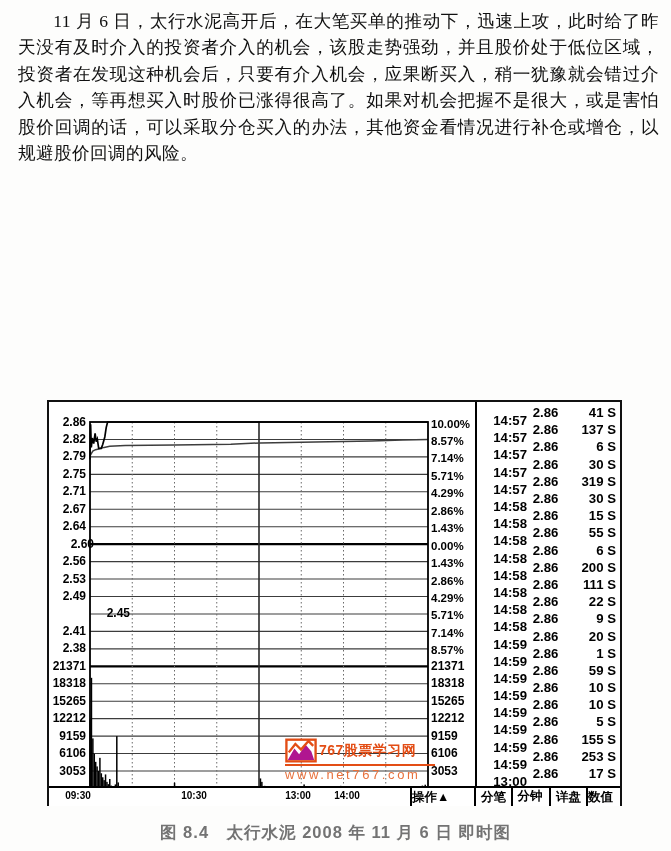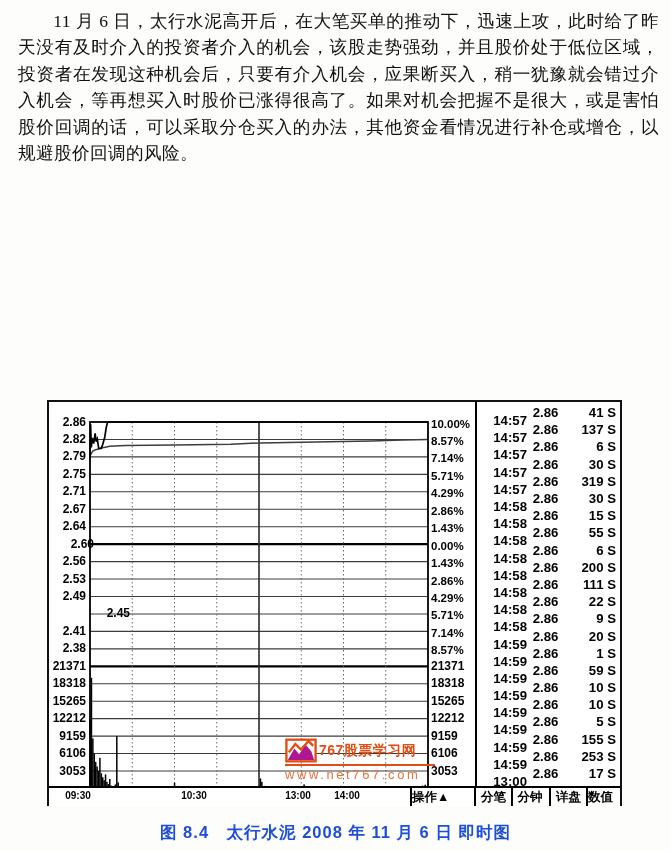--- a/index.html
+++ b/index.html
@@ -63,21 +63,21 @@
   .wm-title{
     font-family:"Liberation Sans",sans-serif;font-weight:bold;font-size:14px;
     color:#e34d15;letter-spacing:.5px;white-space:nowrap;margin-left:2px;
   }
   .wm-url{
     font-family:"Liberation Sans",sans-serif;font-size:13px;color:#e8713c;
     letter-spacing:2.6px;white-space:nowrap;margin-top:1px;
   }
   .caption{
     position:absolute;left:0;top:822px;width:671px;text-align:center;
-    font-size:16.5px;font-weight:bold;letter-spacing:1px;color:#1d4ed8;
+    font-size:16.5px;font-weight:bold;letter-spacing:1px;color:#737373;
     font-family:"Liberation Sans","DejaVu Sans",sans-serif;
   }
 </style>
 </head>
 <body>
 
 <div class="page">
 
   <p class="bodytext p1"><span class="ind"></span><span>11 月 6 日，太行水泥高开后，在大笔买单的推动下，迅速上攻，此时给了昨天没有及时介入的投资者介入的机会，该股走势强劲，并且股价处于低位区域，投资者在发现这种机会后，只要有介入机会，应果断买入，稍一犹豫就会错过介入机会，等再想买入时股价已涨得很高了。如果对机会把握不是很大，或是害怕股价回调的话，可以采取分仓买入的办法，其他资金看情况进行补仓或增仓，以规避股价回调的风险。</span></p>
 
@@ -365,21 +365,21 @@
           <span class="txn-vol">17 S</span>
         </div>
       </div>
     <div class="bottom-bar" id="bottom-bar">
         <div class="time-label" style="left: 29px;">09:30</div>
         <div class="time-label" style="left: 145px;">10:30</div>
         <div class="time-label" style="left: 241px; margin-left: 8px;">13:00</div>
         <div class="time-label" style="left: 298px;">14:00</div>
         <div class="tab-cell" style="left: 361px; width: 36px;">操作▲</div>
         <div class="tab-cell" style="left: 425px; width: 37px;">分笔</div>
-        <div class="tab-cell" style="left: 462px; width: 36px;">分钟</div>
+        <div class="tab-cell" style="left: 462px; width: 36px; font-family: Liberation Mono, monospace;">分钟</div>
         <div class="tab-cell" style="left: 500px; width: 37px;">详盘</div>
         <div class="tab-cell" style="left: 537px; width: 20px;">数值</div>
       </div>
 
     <div class="watermark">
       <div class="wm-row">
         <svg width="32" height="25" viewBox="0 0 34 26">
           <rect x="1.5" y="1.5" width="31" height="23" fill="#ffffff" stroke="#e34d15" stroke-width="2.5"></rect>
           <polygon points="3,23 10,11 15,17 22,7 28,14 31,23" fill="#b01690"></polygon>
           <polyline points="4,15 11,6 17,12 25,3 30,8" fill="none" stroke="#e34d15" stroke-width="2.5"></polyline>

